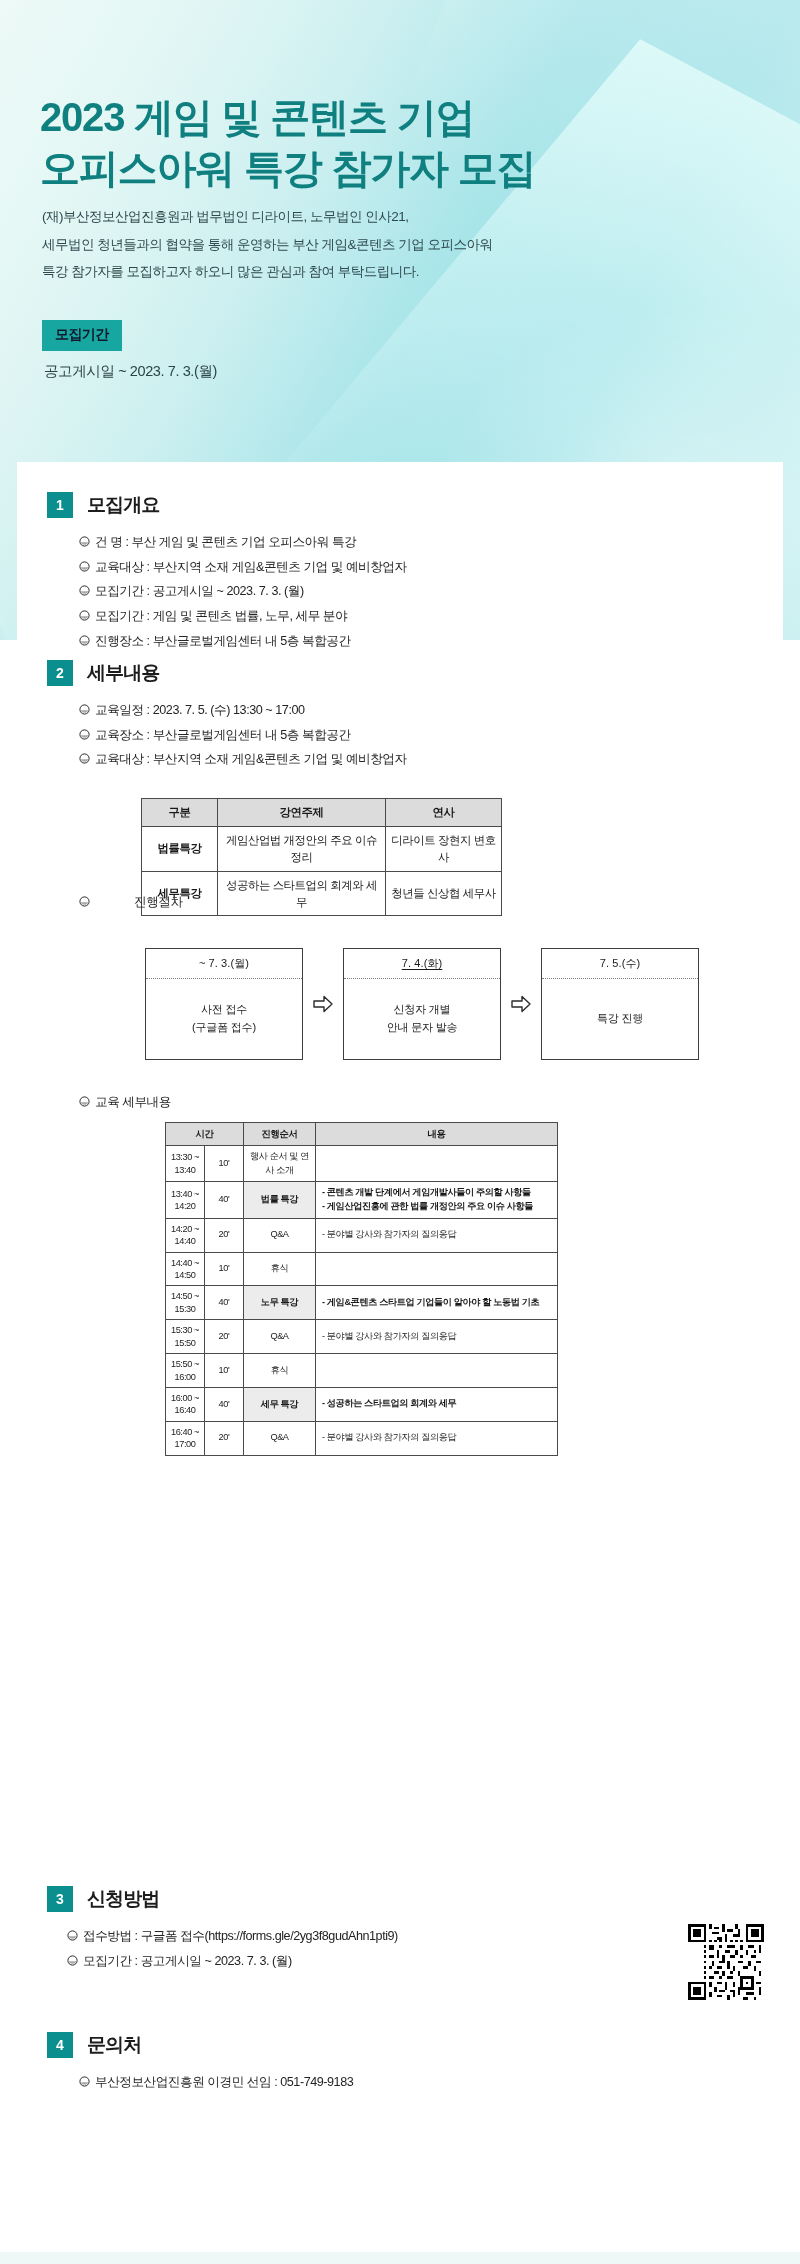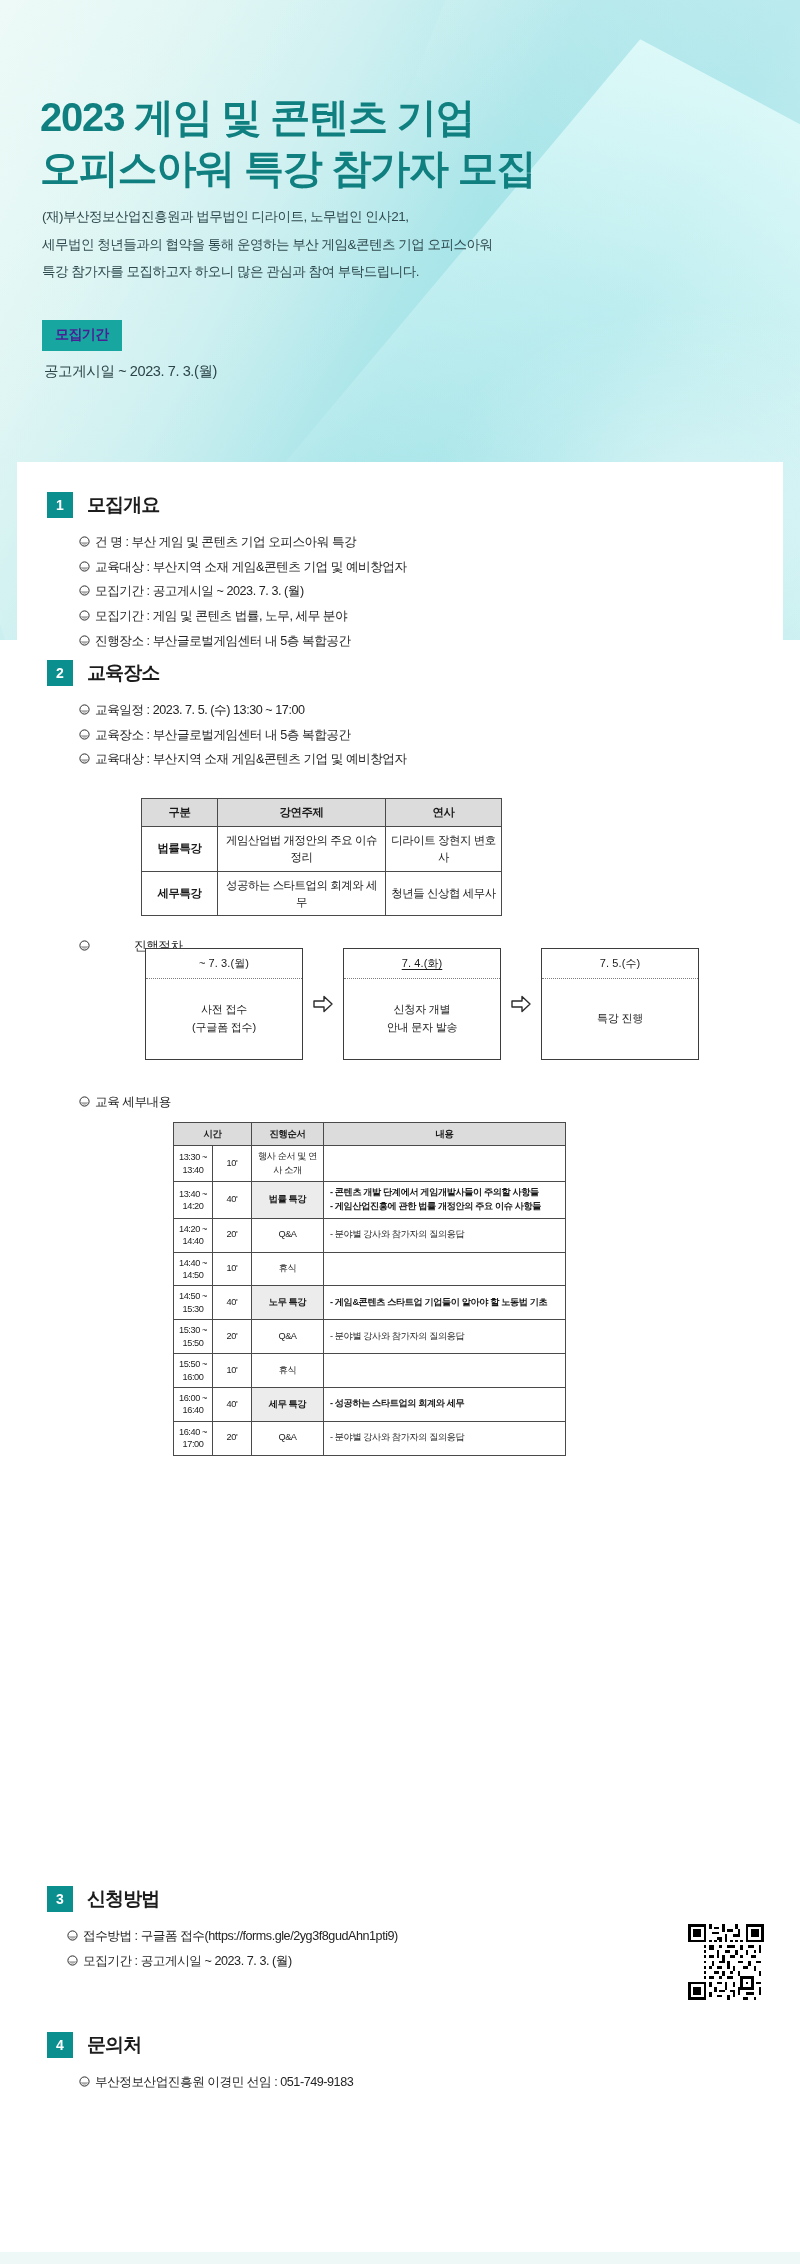--- a/index.html
+++ b/index.html
@@ -106,21 +106,21 @@
     line-height: 2.04;
     letter-spacing: -0.5px;
     word-break: keep-all;
     white-space: pre-line;
   }
 
   .period-badge {
     position: absolute;
     left: 42px; top: 320px;
     background: #17a6a0;
-    color: #4c1d95;
+    color: #0f172a;
     font-size: 14px;
     font-weight: 800;
     letter-spacing: -0.6px;
     padding: 6px 13px 7px 13px;
   }
 
   .period-value {
     position: absolute;
     left: 44px; top: 362px;
     color: #2d4548;
@@ -375,21 +375,21 @@
               </svg>
             </span>
           <span class="bullet-text">진행장소 : 부산글로벌게임센터 내 5층 복합공간</span>
         </div>
       </div>
     </div>
 
     <div style="position:absolute; left:30px; top:198px; width:700px;">
       <div class="sec-head">
         <div class="sec-num">2</div>
-        <div class="sec-title">교육장소</div>
+        <div class="sec-title">세부내용</div>
       </div>
       <div class="bullets" style="margin-left:32px;">
         <div class="bullet">
           <span class="bullet-mark">
               <svg width="11" height="11" viewBox="0 0 11 11">
                 <circle cx="5.5" cy="5.5" r="4.6" fill="none" stroke="#2b2b2b" stroke-width="1"></circle>
                 <path d="M1.4 6.2 A4.6 4.6 0 0 0 9.6 6.2 Z" fill="#a9a9a9"></path>
               </svg>
             </span>
           <span class="bullet-text">교육일정 : 2023. 7. 5. (수) 13:30 ~ 17:00</span>
@@ -430,21 +430,21 @@
           <td>디라이트 장현지 변호사</td>
         </tr>
         <tr>
           <td class="kind">세무특강</td>
           <td>성공하는 스타트업의 회계와 세무</td>
           <td>청년들 신상협 세무사</td>
         </tr>
       </tbody>
     </table>
 
-    <div class="bullet" style="position:absolute; left:62px; top:472px;gap:44px;">
+    <div class="bullet" style="position:absolute; left:62px; top:428px;gap:44px;">
       <span class="bullet-mark">
           <svg width="11" height="11" viewBox="0 0 11 11">
             <circle cx="5.5" cy="5.5" r="4.6" fill="none" stroke="#2b2b2b" stroke-width="1"></circle>
             <path d="M1.4 6.2 A4.6 4.6 0 0 0 9.6 6.2 Z" fill="#a9a9a9"></path>
           </svg>
         </span>
       <span class="bullet-text">진행절차</span>
     </div>
 
     <div class="flow" style="position:absolute; left:128px; top:486px; margin:0;">
@@ -477,21 +477,21 @@
     <div class="bullet" style="position:absolute; left:62px; top:628px;">
       <span class="bullet-mark">
           <svg width="11" height="11" viewBox="0 0 11 11">
             <circle cx="5.5" cy="5.5" r="4.6" fill="none" stroke="#2b2b2b" stroke-width="1"></circle>
             <path d="M1.4 6.2 A4.6 4.6 0 0 0 9.6 6.2 Z" fill="#a9a9a9"></path>
           </svg>
         </span>
       <span class="bullet-text">교육 세부내용</span>
     </div>
 
-    <table class="tbl sched-table" style="position:absolute; left:156px; top:660px;padding-left:44px;">
+    <table class="tbl sched-table" style="position:absolute; left:148px; top:660px;padding-left:44px;">
       <thead>
         <tr>
           <th colspan="2" style="width:78px;">시간</th>
           <th style="width:72px;">진행순서</th>
           <th style="width:242px;">내용</th>
         </tr>
       </thead>
       <tbody>
         <tr>
           <td class="t-time">13:30 ~

